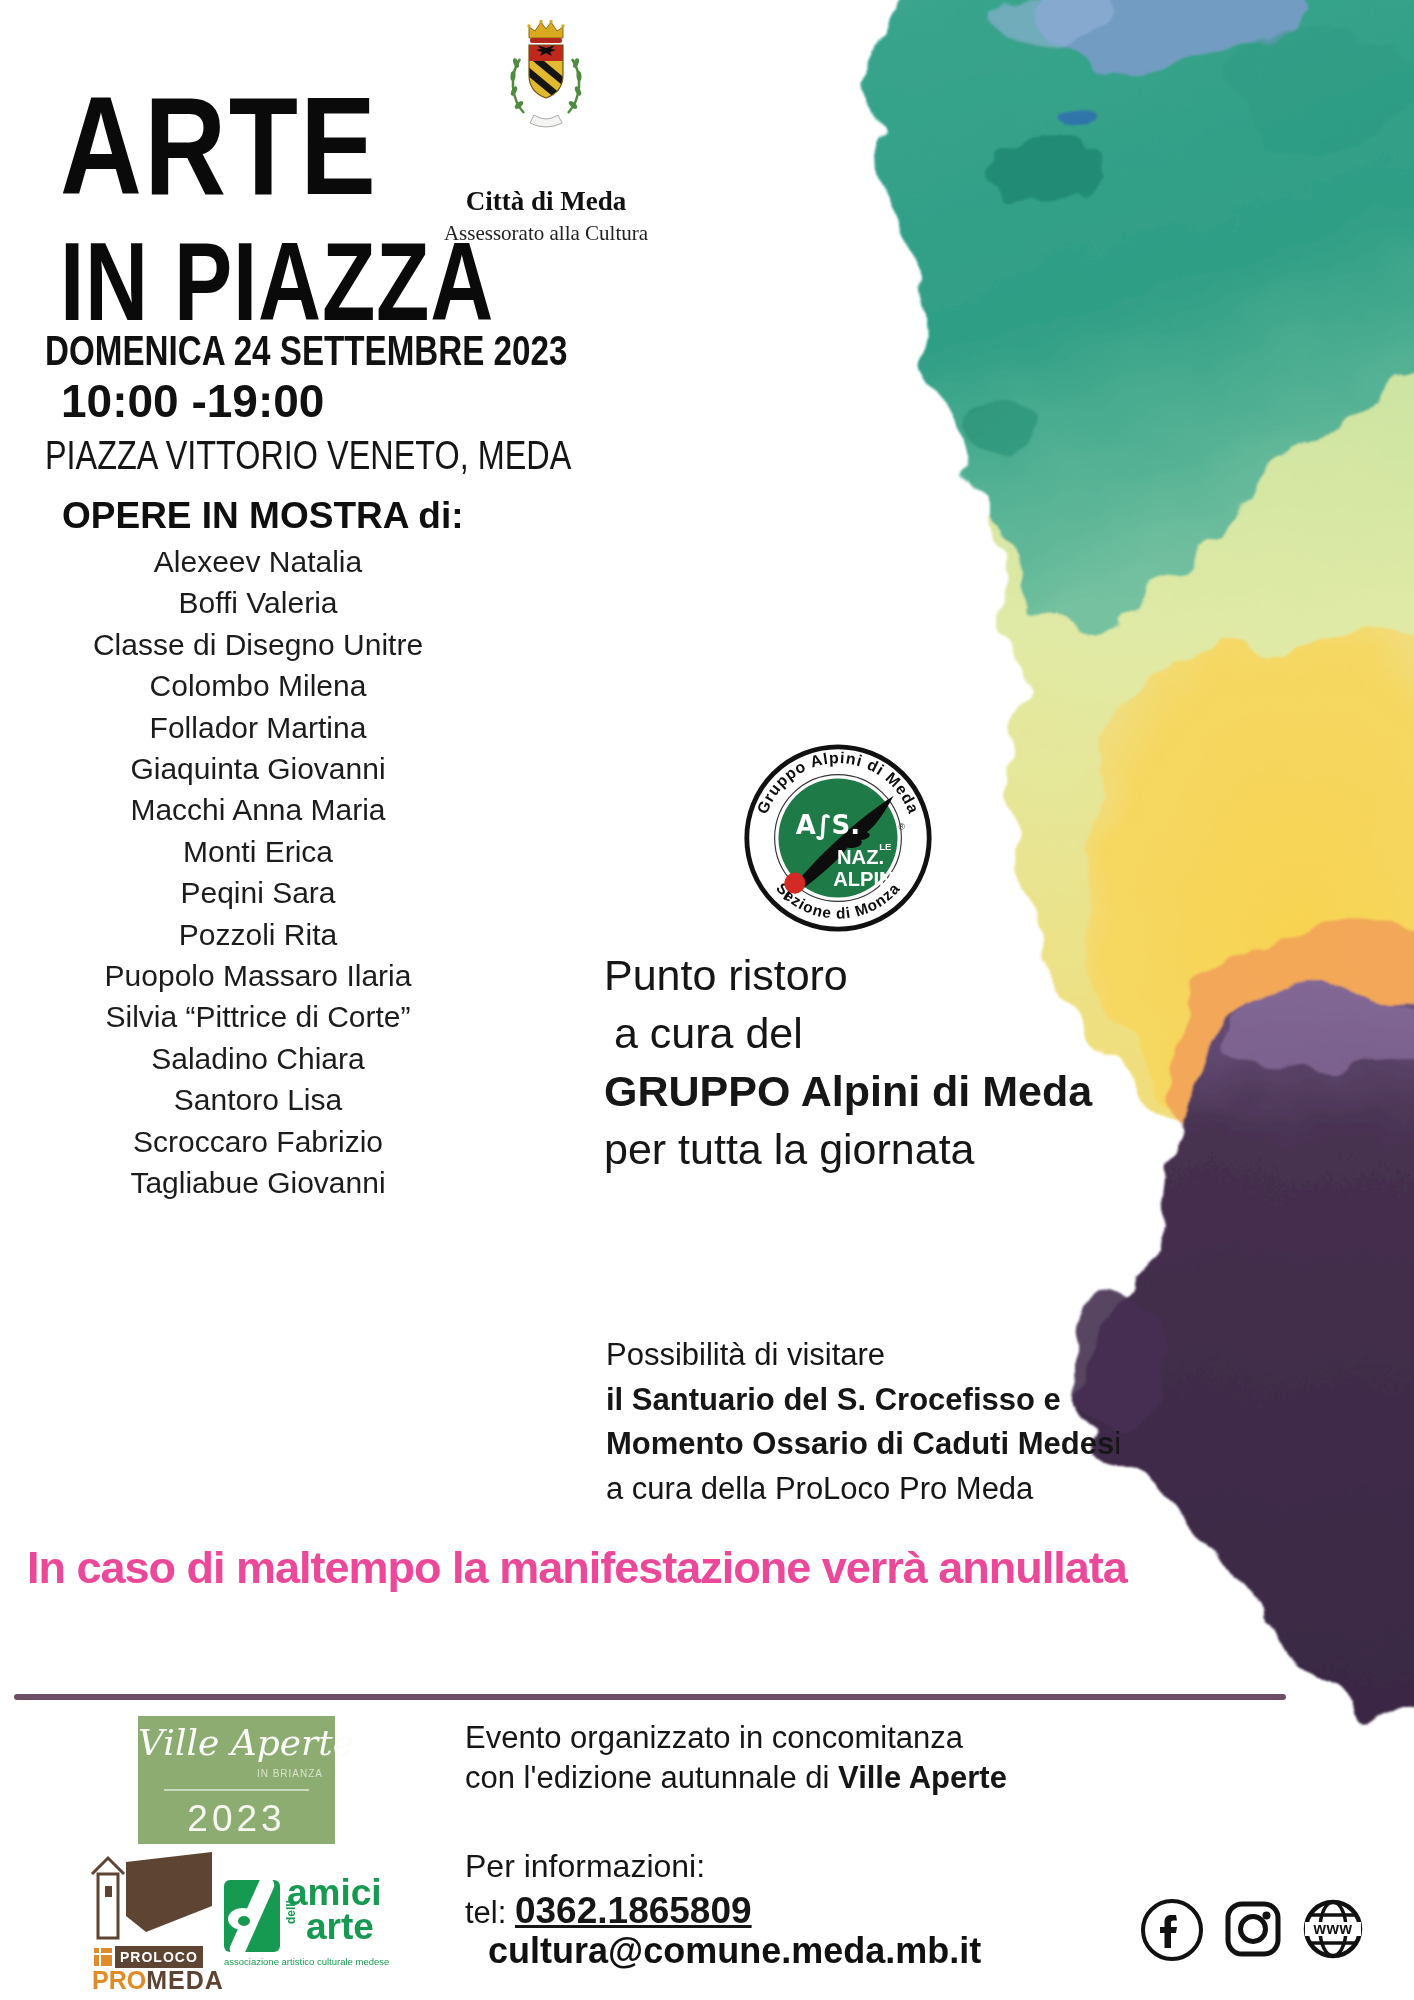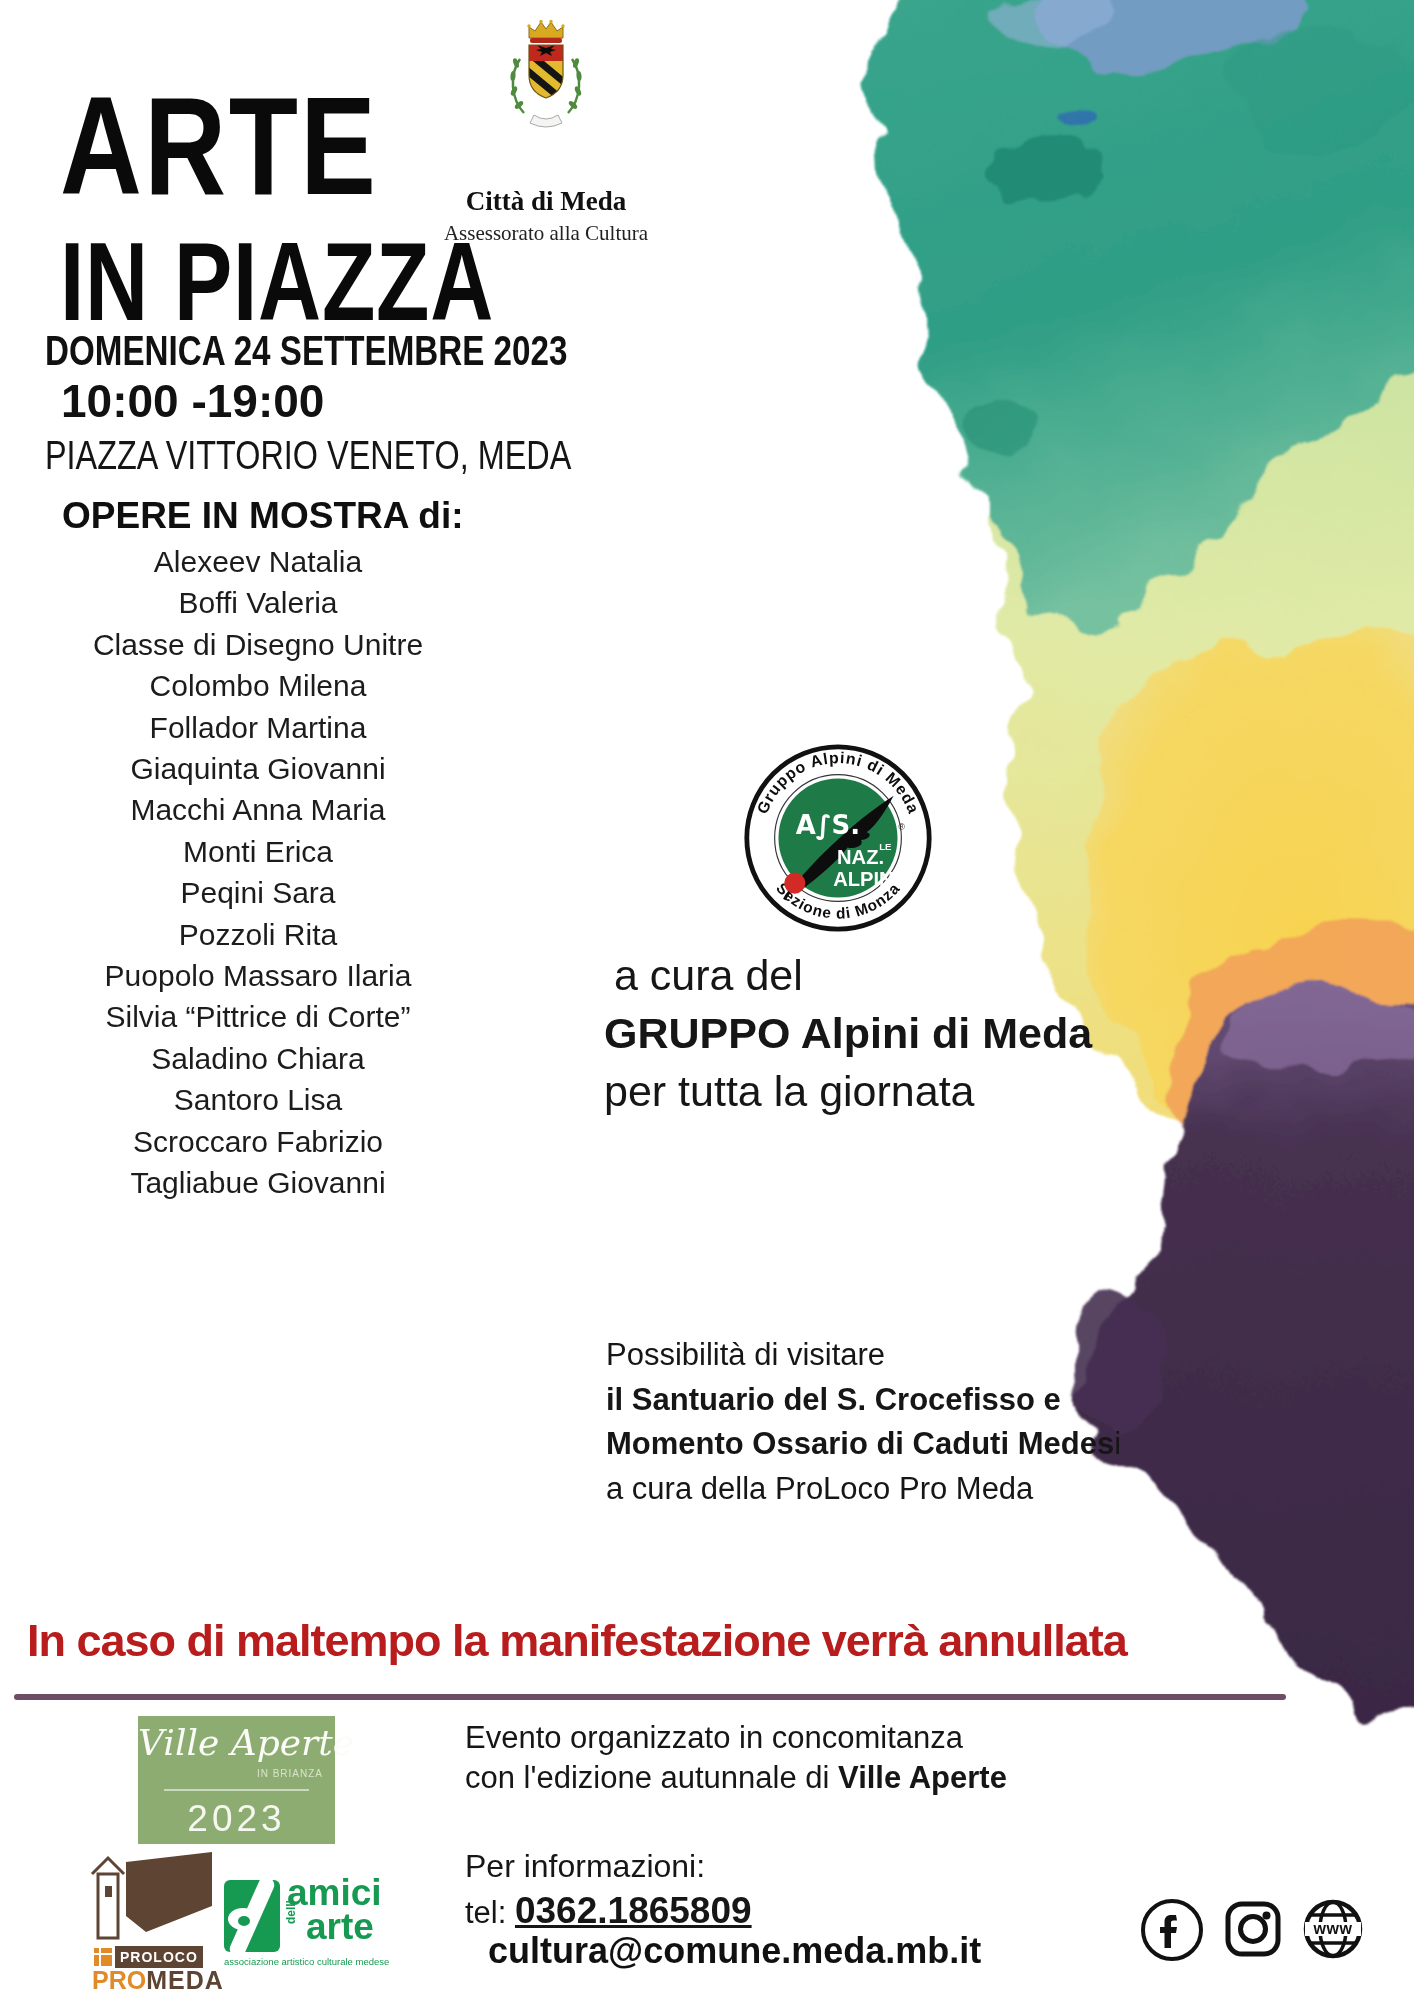--- a/index.html
+++ b/index.html
@@ -30,21 +30,21 @@
   
   .alpini{left:742px;top:742px;width:192px;height:192px;}
   
   .ristoro{left:604px;top:946px;font-size:43px;line-height:58px;color:#161616;white-space:nowrap;}
   .ristoro .r2{padding-left:10px;}
   .ristoro .b{font-weight:bold;}
   
   .visit{left:606px;top:1333px;font-size:31px;line-height:44.5px;color:#161616;white-space:nowrap;}
   .visit .b{font-weight:bold;}
   
-  .warning{left:27px;top:1618px;font-size:45px;line-height:1;font-weight:bold;color:#b91c1c;
+  .warning{left:27px;top:1545px;font-size:45px;line-height:1;font-weight:bold;color:#ec4899;
            letter-spacing:-1px;white-space:nowrap;}
   .rule{left:14px;top:1694px;width:1272px;height:6px;background:#6e4d66;border-radius:3px;}
   
   .ville{left:138px;top:1716px;width:197px;height:128px;background:#8dac72;}
   .ville-script{position:absolute;left:0;top:6px;width:100%;text-align:center;
            font-family:"DejaVu Serif",serif;font-style:italic;font-size:36px;color:#fbfcf8;white-space:nowrap;}
   .ville-sub{position:absolute;right:12px;top:52px;font-size:10px;letter-spacing:1px;color:#d9e4c8;}
   .ville-hr{position:absolute;left:26px;top:73px;width:145px;height:2px;background:rgba(255,255,255,.55);}
   .ville-year{position:absolute;left:0;top:82px;width:100%;text-align:center;font-size:37px;
            letter-spacing:4px;color:#f6f8f0;}
@@ -211,20 +211,21 @@
     <line x1="52" y1="152" x2="44" y2="164" stroke="#0d0d0d" stroke-width="3"></line>
     <circle cx="55" cy="147" r="11" fill="#d42a26"></circle>
     <text x="56" y="96" font-size="27" font-weight="bold" fill="#fff" font-family="DejaVu Sans, sans-serif">A∫S.</text>
     <text x="99" y="127" font-size="21" font-weight="bold" fill="#fff">NAZ.</text>
     <text x="143" y="113" font-size="10" font-weight="bold" fill="#fff">LE</text>
     <text x="95" y="150" font-size="21" font-weight="bold" fill="#fff">ALPINI</text>
     <text x="163" y="92" font-size="9" fill="#222">®</text>
   </svg>
 
   <div class="abs ristoro">
+    <div>Punto ristoro</div>
     <div class="r2">a cura del</div>
     <div class="b">GRUPPO Alpini di Meda</div>
     <div>per tutta la giornata</div>
   </div>
 
   <div class="abs visit">
     <div>Possibilità di visitare</div>
     <div class="b">il Santuario del S. Crocefisso e</div>
     <div><span class="b">Momento Ossario di Caduti Medes</span><span>i</span></div>
     <div>a cura della ProLoco Pro Meda</div>

